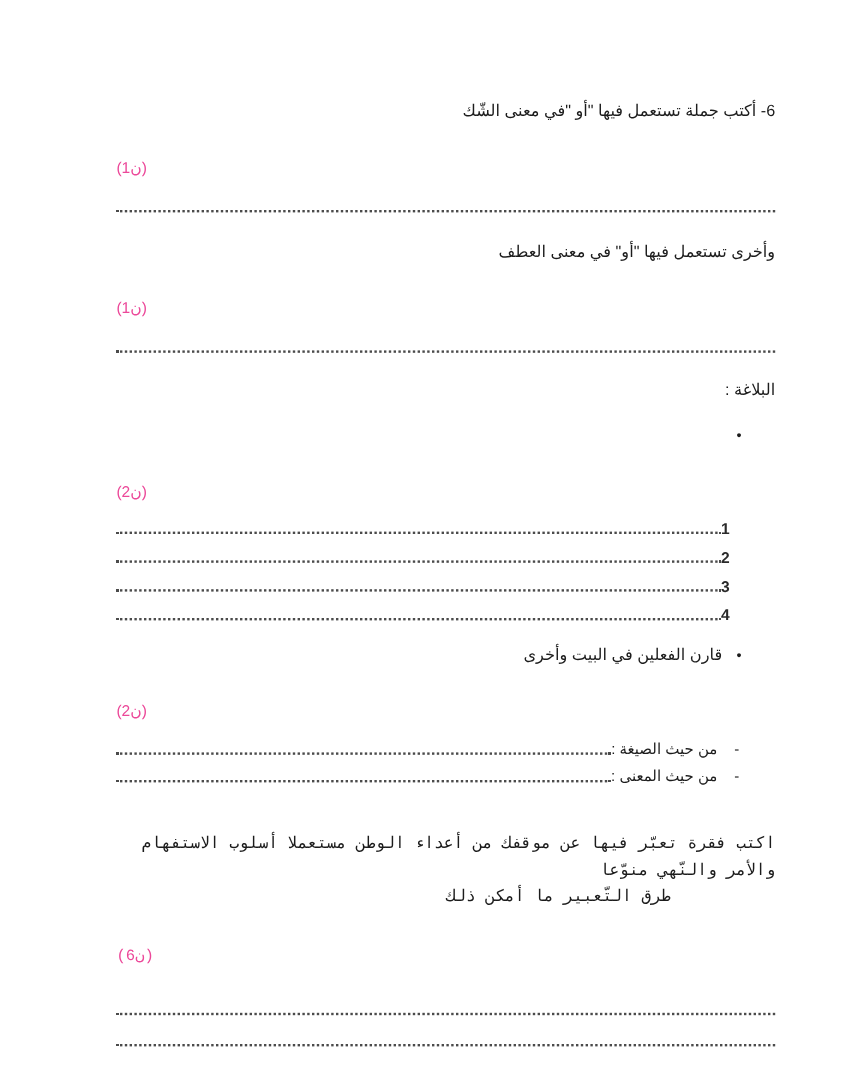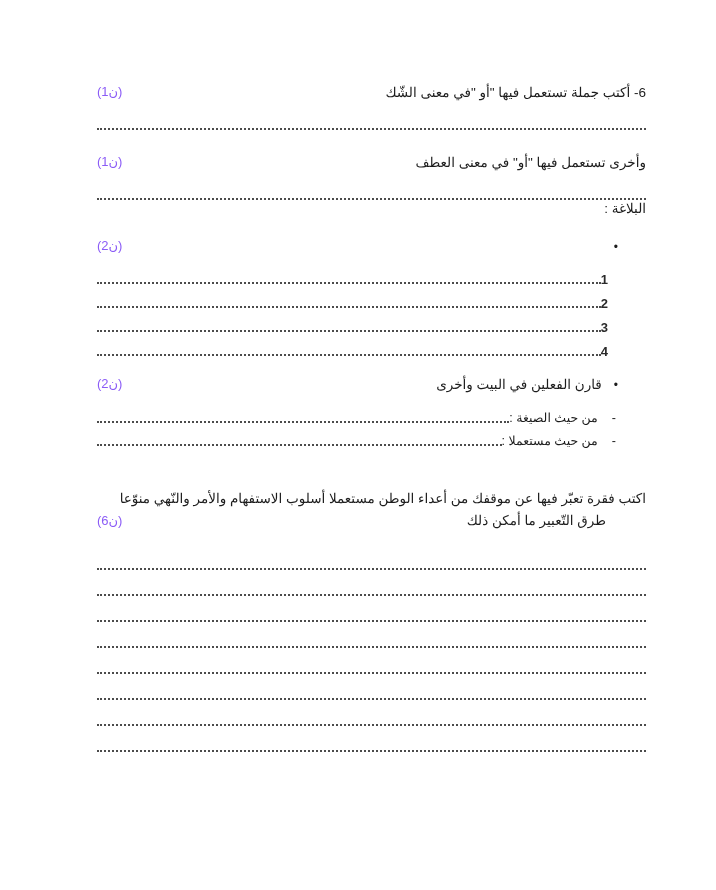--- a/index.html
+++ b/index.html
@@ -8,44 +8,44 @@
     position:relative; background:#ffffff;
     padding:84px 70px 0 97px;
     direction:rtl;
     font-family:"Liberation Sans", sans-serif;
     color:#1c1c1c;
     font-size:13.5px;
     overflow:hidden;
   }
   .row { display:flex; justify-content:space-between; align-items:flex-start; }
   .qtext { text-align:left; }
-  .mark { direction:ltr; font-size:13px; white-space:nowrap; color:#8b5cf6; }
+  .mark { direction:ltr; font-size:13px; white-space:nowrap; color:#ec4899;margin-top:48px; }
   .dotline { border-bottom:2px dotted #4b4b4b; height:12px; }
   .dotline.first { margin-top:16px; }
   .dotline.second { margin-top:16px; }
   .q-followup { margin-top:24px; }
-  .heading { margin-top:0; font-size:13.5px; }
+  .heading { margin-top:22px; font-size:13.5px; }
   .bullet-row { display:flex; align-items:flex-start; padding-right:28px; }
   .bullet-row.first { margin-top:22px; }
   .bullet-row.second { margin-top:20px; }
   .bullet { font-size:12px; margin-left:12px; line-height:1.5; }
   .spacer { flex:1; }
   .numbered-block { margin-top:4px; }
   .num-row { display:flex; align-items:flex-end; height:24px; padding-right:38px; }
   .num { font-weight:700; font-size:13px; color:#2a2a2a; line-height:1; margin-bottom:-2px; }
   .num-dots { flex:1; border-bottom:2px dotted #4b4b4b; height:12px; align-self:flex-end; }
   .dash-rows { margin-top:8px; }
   .dash-row { display:flex; align-items:flex-end; height:23px; padding-right:30px; font-size:12.5px; }
   .dash { margin-left:14px; }
   .dash-label { white-space:nowrap;margin-top:48px; }
   .dash-dots { flex:1; border-bottom:2px dotted #4b4b4b; height:12px; align-self:flex-end; margin-bottom:2px; }
-  .essay { margin-top:40px; }
+  .essay { margin-top:40px;font-family:Liberation Mono, monospace; }
   .essay-line1 { text-align:right; line-height:22px; }
   .essay-row2 { display:flex; justify-content:space-between; align-items:flex-start; line-height:22px; }
-  .essay-line2 { margin-right:40px; }
+  .essay-line2 { margin-right:87px; }
   .answer-block { margin-top:12px; }
   .blank-row { height:24px; border-bottom:2px dotted #4b4b4b; }
 </style>
 </head>
 <body>
 
 <div class="page">
 
   <div class="row">
     <span class="qtext">6- أكتب جملة تستعمل فيها "أو "في معنى الشّك</span>
@@ -94,21 +94,21 @@
   </div>
 
   <div class="dash-rows">
     <div class="dash-row">
       <span class="dash">-</span>
       <span class="dash-label">من حيث الصيغة :</span>
       <span class="dash-dots"></span>
     </div>
     <div class="dash-row">
       <span class="dash">-</span>
-      <span class="dash-label">من حيث مستعملا :</span>
+      <span class="dash-label">من حيث المعنى :</span>
       <span class="dash-dots"></span>
     </div>
   </div>
 
   <div class="essay">
     <div class="essay-line1">اكتب فقرة تعبّر فيها عن موقفك من أعداء الوطن مستعملا أسلوب الاستفهام والأمر والنّهي منوّعا</div>
     <div class="essay-row2">
       <span class="essay-line2">طرق التّعبير ما أمكن ذلك</span>
       <span class="mark">(6ن)</span>
     </div>

